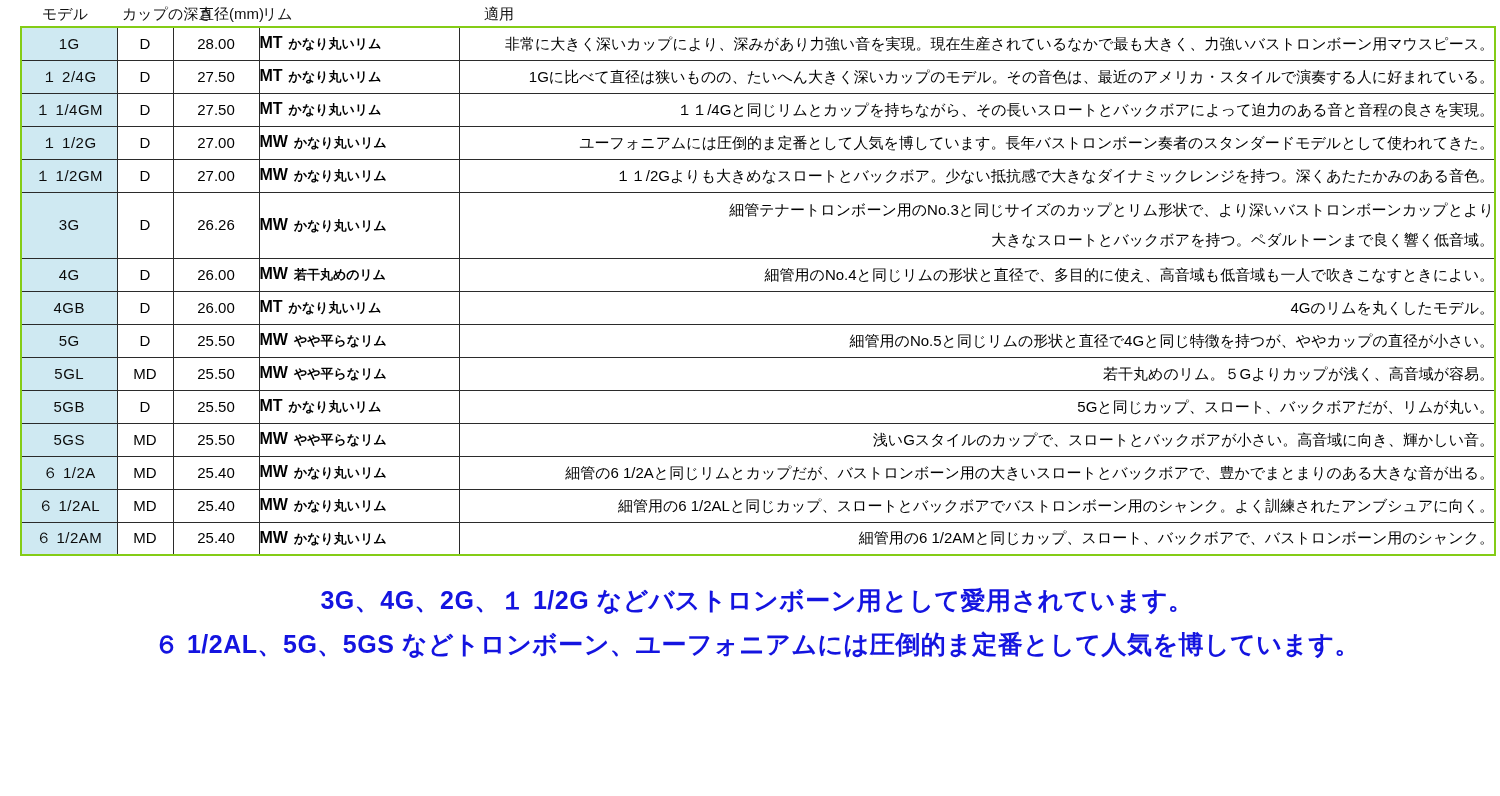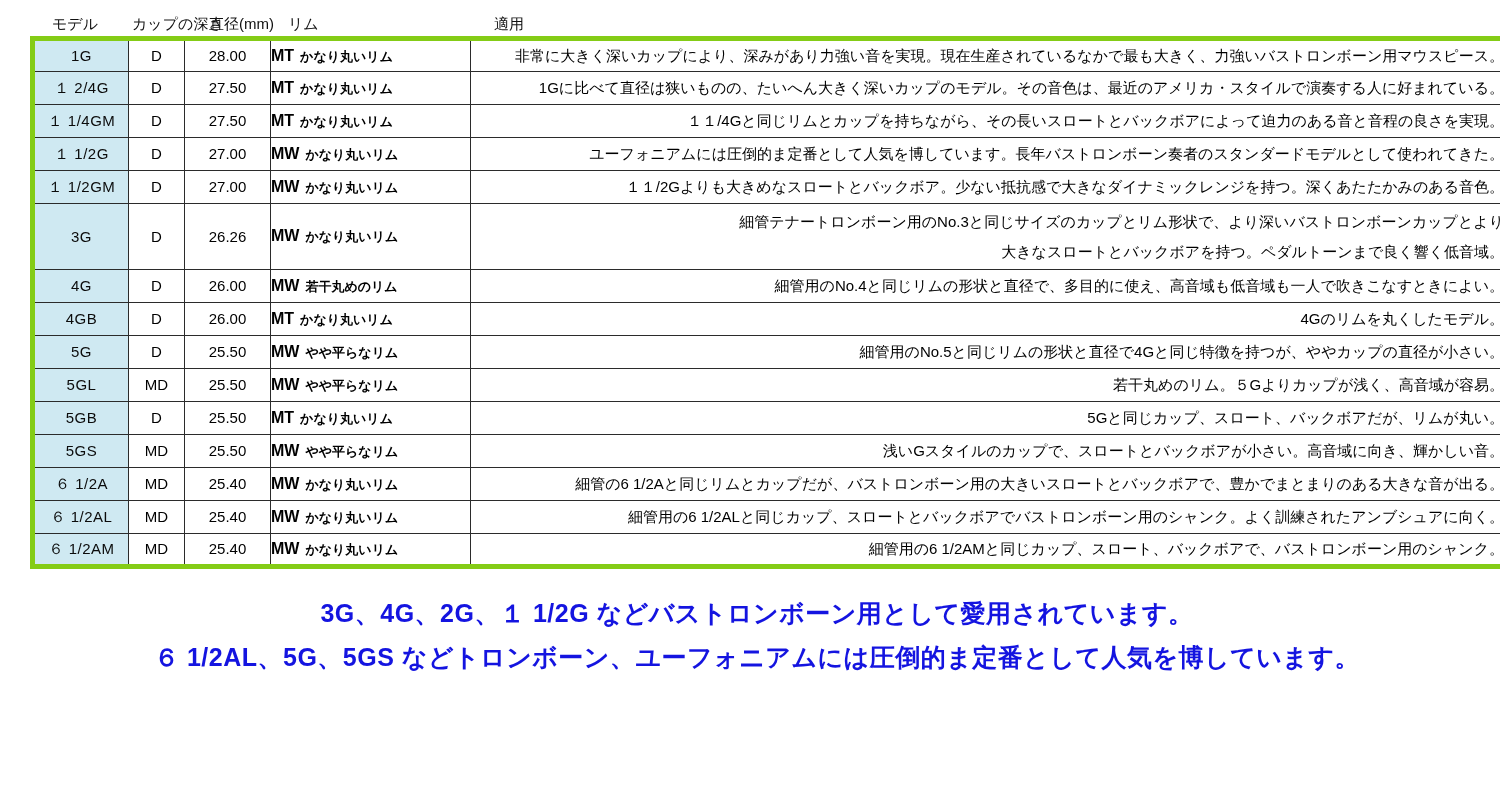--- a/index.html
+++ b/index.html
@@ -13,50 +13,50 @@
     font-family: "Liberation Sans", "DejaVu Sans", sans-serif;
     color: #000000;
     overflow: hidden;
     position: relative;
   }
   .page {
     position: relative;
     width: 1500px;
     height: 796px;
     box-sizing: border-box;
-    padding: 12px;
+    padding: 2px;
   }
 
   
   .header-row {
     position: relative;
     height: 24px;
     margin: 0 0 0 0;
   }
   .header-row .hlabel {
     position: absolute;
     font-size: 15px;
     line-height: 20px;
     white-space: nowrap;
     top: 2px;
     color: #111;
   }
   .hl-model   { left: 40px; }
   .hl-depth   { left: 120px; font-size: 12px; top: 5px;}
   .hl-dia     { left: 197px; }
-  .hl-rim     { left: 276px; }
+  .hl-rim     { left: 260px; }
   .hl-apply   { left: 482px; }
 
   
   table.spec {
     border-collapse: collapse;
     table-layout: fixed;
     width: 1474px;
     margin-left: 18px;
-    border: 5px solid #84cc16;
+    border: 2px solid #84cc16;
   }
   table.spec td {
     border: 1px solid #2b2b2b;
     padding: 0;
     vertical-align: middle;
     font-size: 15px;
     line-height: 18px;
     height: 33px;
     box-sizing: border-box;
   }

